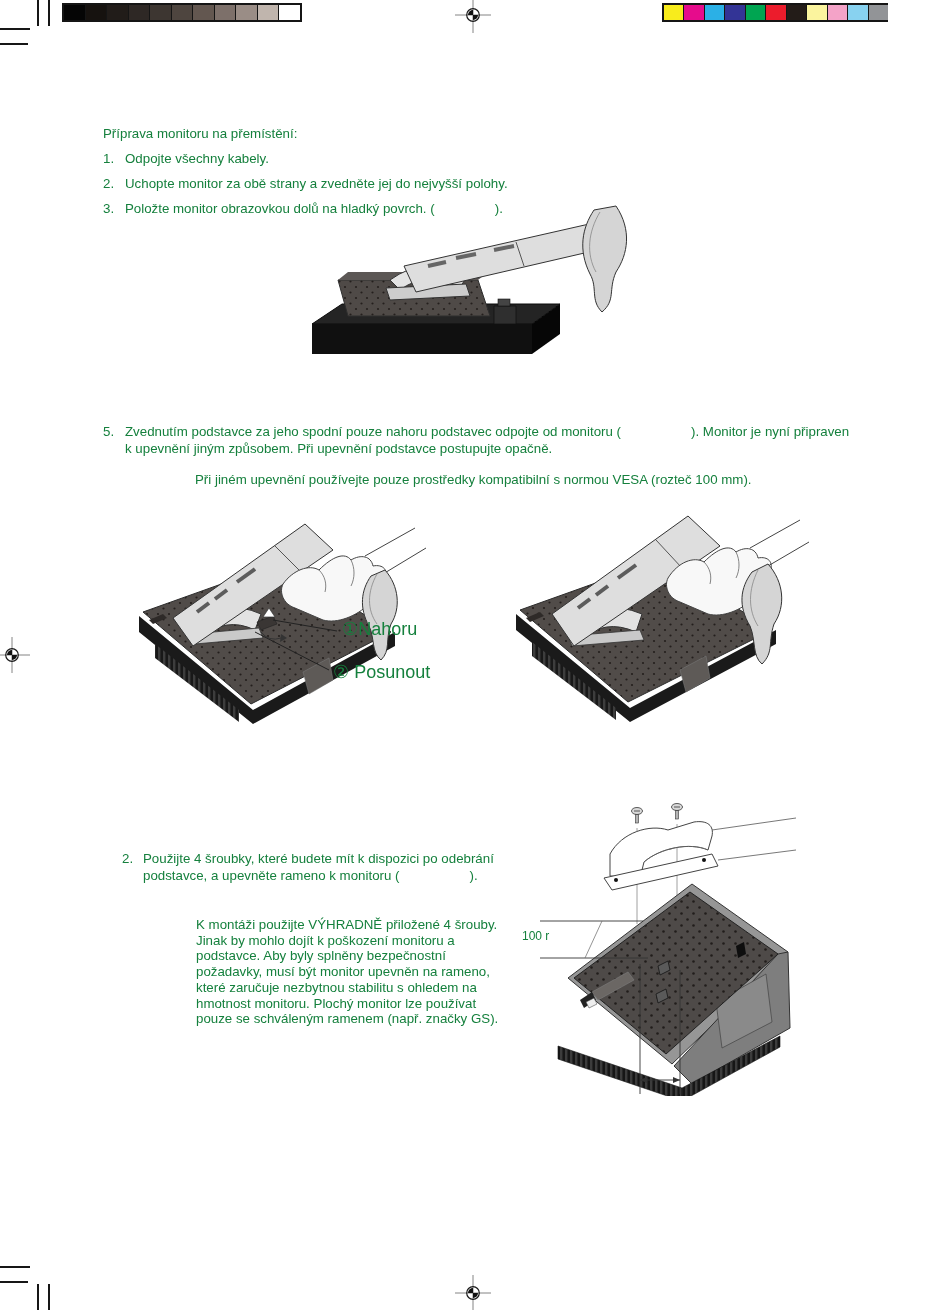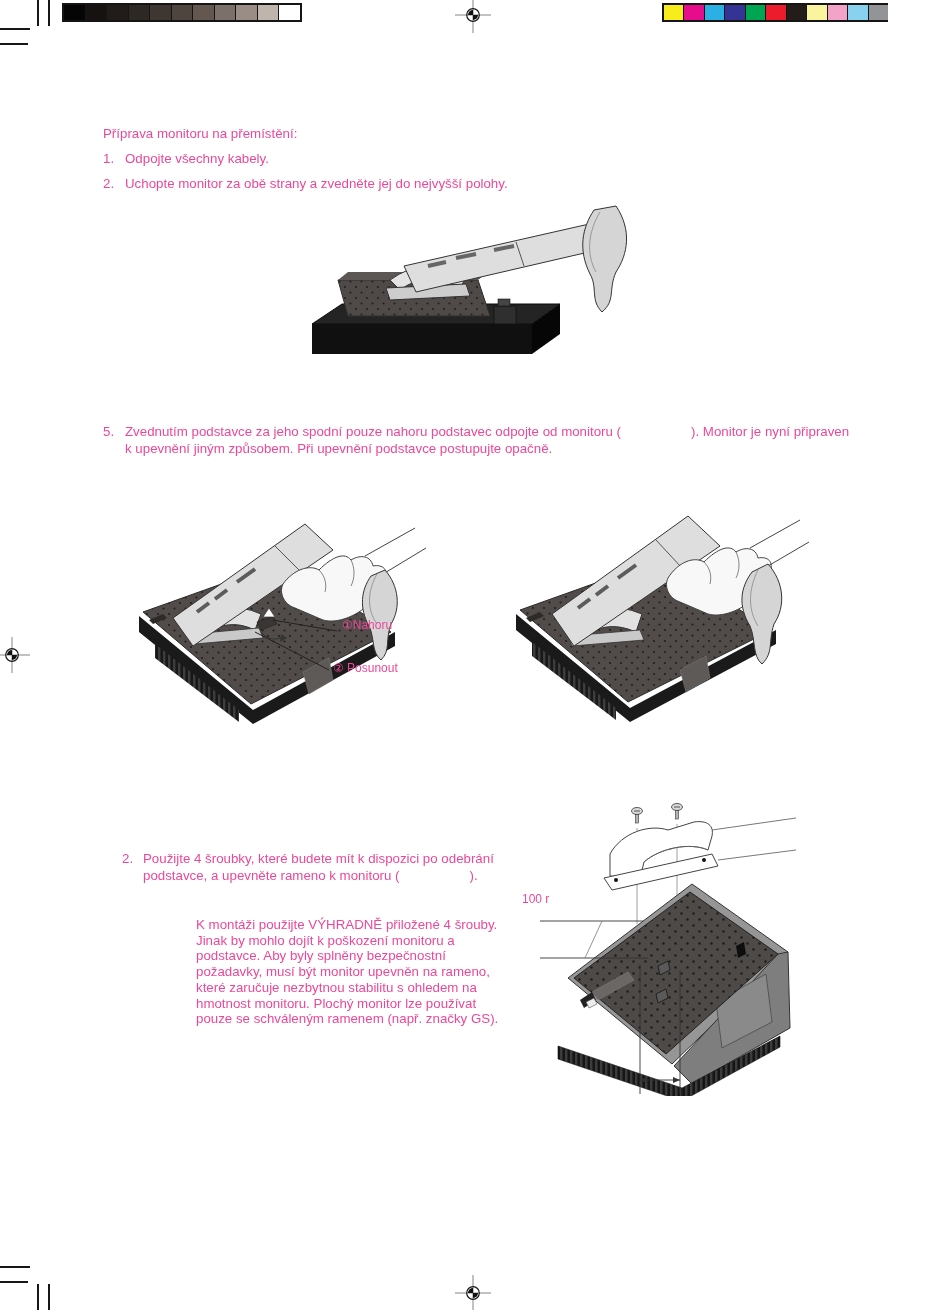--- a/index.html
+++ b/index.html
@@ -1,27 +1,27 @@
 <!DOCTYPE html>
 <html><head>
 <meta charset="utf-8">
 <style>
   html,body{margin:0;padding:0;background:#fff;}
   #page{position:relative;width:888px;height:1310px;background:#ffffff;overflow:hidden;
-        font-family:"Liberation Sans",sans-serif;color:#ec4899;}
+        font-family:"Liberation Sans",sans-serif;color:#15803d;}
   .t{position:absolute;font-size:13.3px;line-height:16px;white-space:nowrap;}
   .num{display:inline-block;width:22px;}
   .num2{display:inline-block;width:21px;}
   .gap{display:inline-block;}
   .cropline{position:absolute;background:#161616;}
   .bar{position:absolute;top:3px;display:flex;height:19px;border:2px solid #151515;box-sizing:border-box;}
   .bar>div{flex:1;border-right:1px solid #151515;}
   .bar>div:last-child{border-right:none;}
   .reg{position:absolute;width:36px;height:36px;}
-  .callout{position:absolute;font-size:12px;white-space:nowrap;}
+  .callout{position:absolute;font-size:18px;white-space:nowrap;}
   .caution{position:absolute;font-size:13.3px;line-height:15.7px;}
   .caution div{white-space:nowrap;}
   .illo{position:absolute;}
   .dim{position:absolute;font-size:12px;white-space:nowrap;}
 </style>
 </head>
 <body>
 
 <div id="page">
 
@@ -101,20 +101,23 @@
     <div style="background: rgb(146, 148, 151);"></div>
   </div>
 
   <div class="t" style="left:103px;top:126px;">Příprava monitoru na přemístění:</div>
   <div class="t" style="left:103px;top:151px;">
     <span class="num">1.</span><span>Odpojte všechny kabely.</span>
   </div>
   <div class="t" style="left:103px;top:176px;">
     <span class="num">2.</span><span>Uchopte monitor za obě strany a zvedněte jej do nejvyšší polohy.</span>
   </div>
+  <div class="t" style="left:103px;top:201px;">
+    <span class="num">3.</span><span>Položte monitor obrazovkou dolů na hladký povrch. (</span><span class="gap" style="width:60px;"></span><span>).</span>
+  </div>
 
   <svg class="illo" style="left:298px;top:196px;" width="345" height="168" viewBox="0 0 345 168">
     <defs>
       <pattern id="d1" width="11" height="11" patternUnits="userSpaceOnUse">
         <rect width="11" height="11" fill="#4f4a47"></rect>
         <circle cx="3" cy="3" r="1.1" fill="#241f1d"></circle>
           <circle cx="8.5" cy="8.5" r="1.1" fill="#241f1d"></circle>
       </pattern>
     </defs>
     <g>
@@ -142,20 +145,21 @@
     <g>
       <path d="M296,14 L318,10 C334,34 330,58 318,76 C310,94 318,104 304,116 C292,104 300,92 292,78 C280,54 284,32 296,14 Z" fill="#d5d5d5" stroke="#333" stroke-width="1"></path>
       <path d="M302,16 C290,36 288,58 298,76" fill="none" stroke="#888" stroke-width="0.8"></path>
     </g>
   </svg>
 
   <div class="t" style="left:103px;top:424px;">
     <span class="num">5.</span><span>Zvednutím podstavce za jeho spodní pouze nahoru podstavec odpojte od monitoru (</span><span class="gap" style="width:70px;"></span><span>). Monitor je nyní připraven</span>
   </div>
   <div class="t" style="left:125px;top:441px;">k upevnění jiným způsobem. Při upevnění podstavce postupujte opačně.</div>
+  <div class="t" style="left:195px;top:472px;">Při jiném upevnění používejte pouze prostředky kompatibilní s normou VESA (rozteč 100 mm).</div>
 
   <svg class="illo" style="left:133px;top:512px;" width="295" height="212" viewBox="0 0 295 212">
     <defs>
       <pattern id="d2" width="11" height="11" patternUnits="userSpaceOnUse">
         <rect width="11" height="11" fill="#514c49"></rect>
         <circle cx="3" cy="3" r="1.1" fill="#231e1c"></circle>
           <circle cx="8.5" cy="8.5" r="1.1" fill="#231e1c"></circle>
       </pattern>
       <pattern id="v2" width="5" height="14" patternUnits="userSpaceOnUse">
         <rect width="5" height="14" fill="#181818"></rect>
@@ -322,15 +326,15 @@
       <line x1="0" y1="125" x2="103" y2="125" stroke="#333" stroke-width="0.9"></line>
       <line x1="0" y1="162" x2="108" y2="162" stroke="#333" stroke-width="0.9"></line>
       <line x1="62" y1="125" x2="45" y2="162" stroke="#666" stroke-width="0.7"></line>
       <line x1="100" y1="168" x2="100" y2="298" stroke="#333" stroke-width="0.9"></line>
       <line x1="140" y1="174" x2="140" y2="298" stroke="#333" stroke-width="0.9"></line>
       <line x1="100" y1="284" x2="140" y2="284" stroke="#333" stroke-width="0.9"></line>
       <polygon points="100,284 107,281 107,287" fill="#333"></polygon>
       <polygon points="140,284 133,281 133,287" fill="#333"></polygon>
     </g>
   </svg>
-  <div class="dim" style="left:522px;top:892px;text-align:right;">100 r</div>
+  <div class="dim" style="left:522px;top:929px;text-align:right;">100 r</div>
 
 </div>
 
 </body></html>

